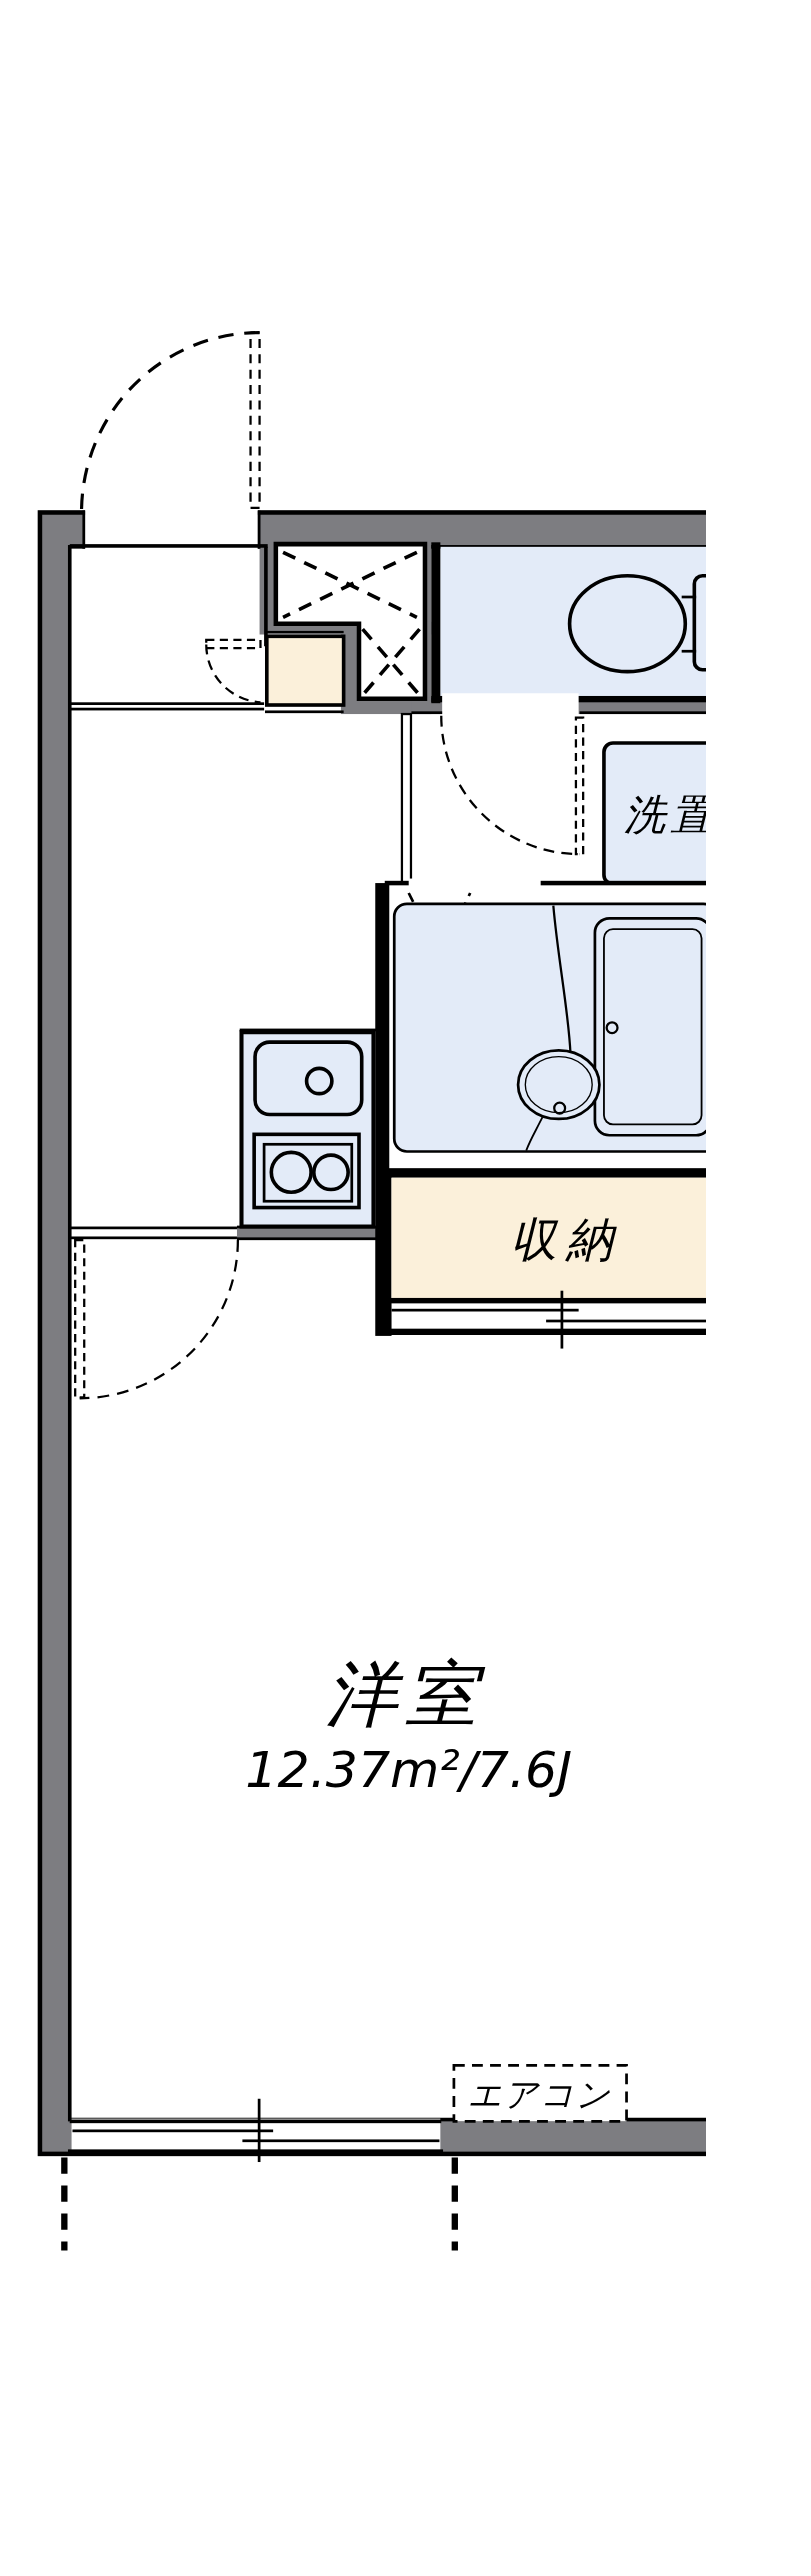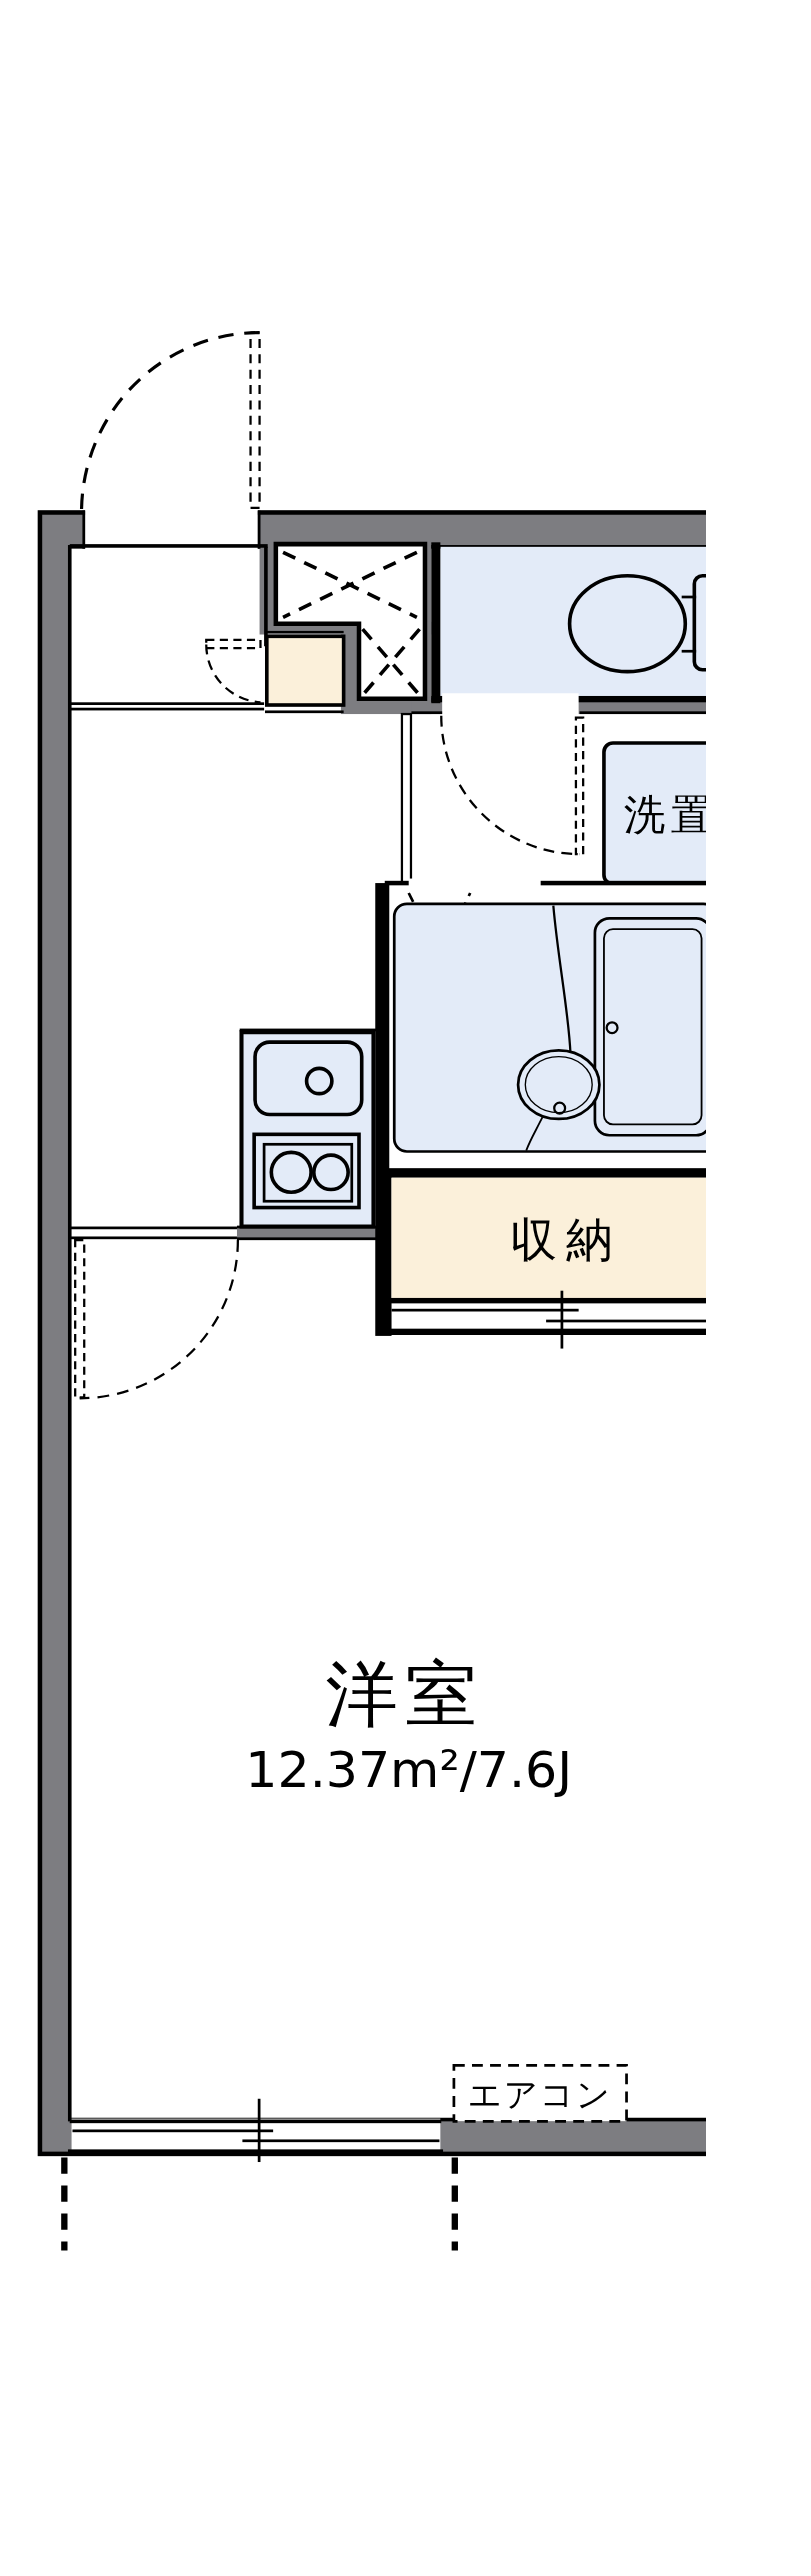--- a/index.html
+++ b/index.html
@@ -2,20 +2,21 @@
 <html style="--wall: #7d7d81; --blue: #e3ebf8; --cream: #fbf0da; --ink: #000000; --bg: #ffffff;font-size:14.5px"><head>
 <meta charset="utf-8">
 <style>
   html,body{margin:0;padding:0;background:#fff;}
   .canvas{
     position:relative;
     width:706px;height:2576px;
     background:var(--bg,#fff);
     font-family:"DejaVu Sans","Liberation Sans",sans-serif;
     overflow:hidden;
+    font-style:italic;
   }
   svg{position:absolute;left:0;top:0;}
   text{
     font-family:"DejaVu Sans","Liberation Sans",sans-serif;
     fill:var(--ink,#000);
   }
   .t-room{font-size:80px;letter-spacing:8px;}
   .t-size{font-size:56px;}
   .t-storage{font-size:52px;letter-spacing:10px;}
   .t-laundry{font-size:46px;letter-spacing:6px;}

